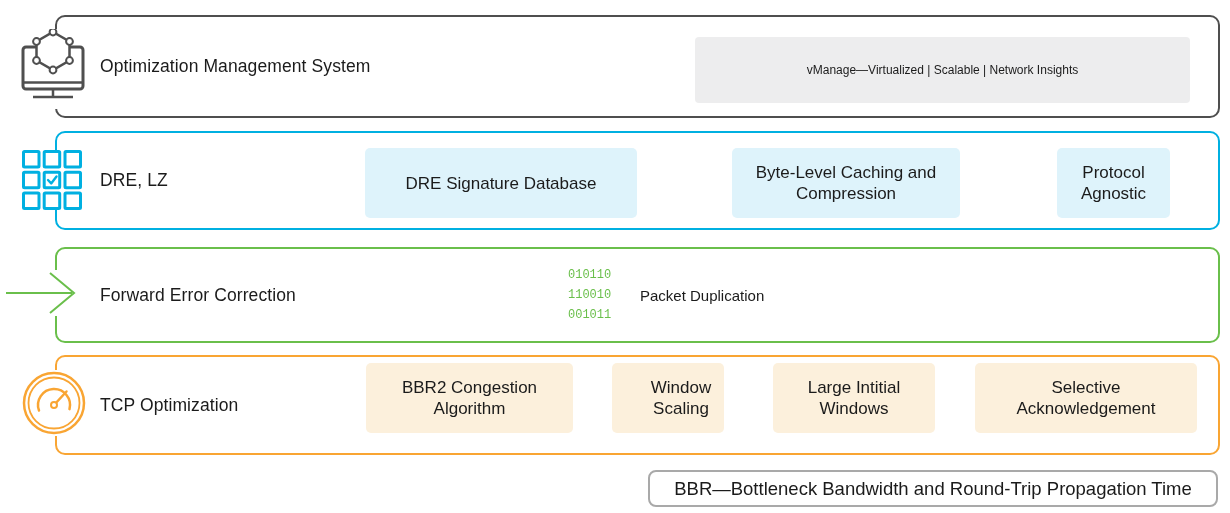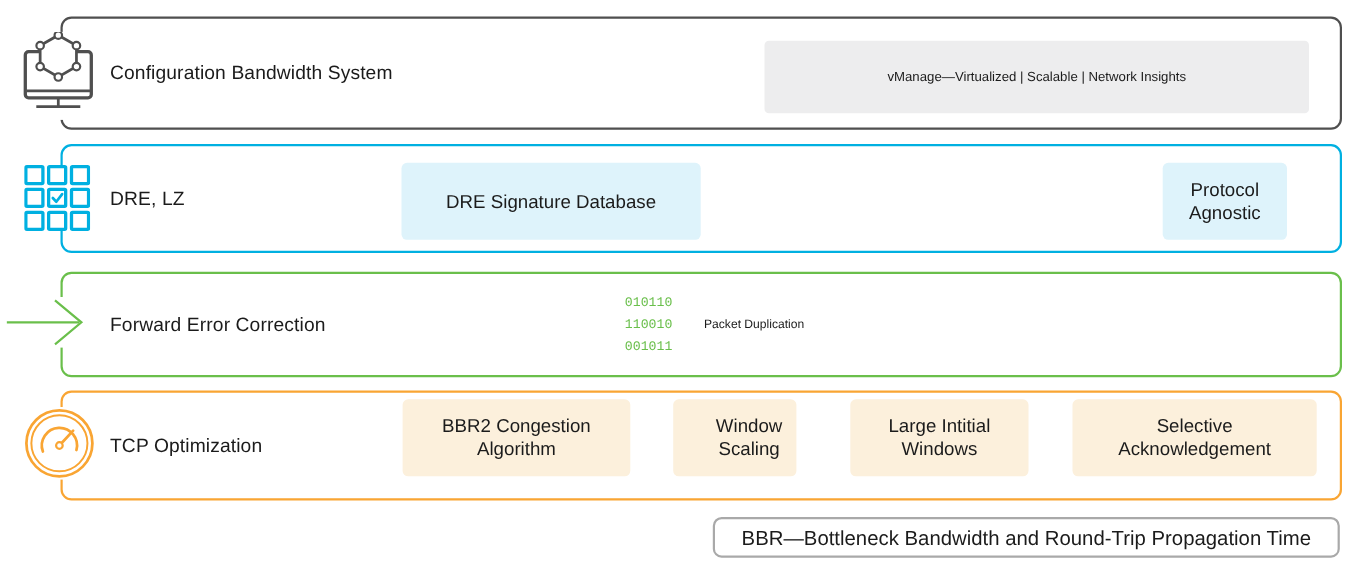--- a/index.html
+++ b/index.html
@@ -48,21 +48,21 @@
   .chip-tcp-4{left:975px;width:222px;}
 
   .binary{
     position:absolute;left:568px;top:247px;height:96px;
     display:flex;flex-direction:column;justify-content:center;
     font-family:"Liberation Mono", monospace;font-size:12px;line-height:20px;
     color:#6abf4b;letter-spacing:0px;
   }
   .packet-dup{
     position:absolute;left:640px;top:247px;height:96px;
-    display:flex;align-items:center;font-size:11px;white-space:nowrap;
+    display:flex;align-items:center;font-size:15px;white-space:nowrap;
   }
   .footnote{
     position:absolute;left:648px;top:470px;width:570px;height:37px;
     border:2px solid #a9a9a9;border-radius:8px;background:#ffffff;box-sizing:border-box;
     display:flex;align-items:center;justify-content:center;font-size:18.5px;white-space:nowrap;
   }
   svg{display:block;}
 </style>
 </head>
 <body>
@@ -78,21 +78,21 @@
       <line x1="13" y1="68" x2="53" y2="68" stroke="#4f4f4f" stroke-width="2.5"></line>
       <polygon points="33,3 49.5,12.5 49.5,31.5 33,41 16.5,31.5 16.5,12.5" fill="#ffffff" stroke="#4f4f4f" stroke-width="2.5"></polygon>
       <circle cx="33" cy="3" r="3.4" fill="#ffffff" stroke="#4f4f4f" stroke-width="2"></circle>
       <circle cx="49.5" cy="12.5" r="3.4" fill="#ffffff" stroke="#4f4f4f" stroke-width="2"></circle>
       <circle cx="49.5" cy="31.5" r="3.4" fill="#ffffff" stroke="#4f4f4f" stroke-width="2"></circle>
       <circle cx="33" cy="41" r="3.4" fill="#ffffff" stroke="#4f4f4f" stroke-width="2"></circle>
       <circle cx="16.5" cy="31.5" r="3.4" fill="#ffffff" stroke="#4f4f4f" stroke-width="2"></circle>
       <circle cx="16.5" cy="12.5" r="3.4" fill="#ffffff" stroke="#4f4f4f" stroke-width="2"></circle>
     </svg>
   </div>
-  <div class="rowlabel lbl-config">Configuration Bandwidth System</div>
+  <div class="rowlabel lbl-config">Optimization Management System</div>
   <div class="badge">vManage—Virtualized | Scalable | Network Insights</div>
 
   <div class="box box-dre"></div>
   <div class="icon icon-grid">
     <svg width="60" height="60" viewBox="0 0 60 60" fill="none">
       <g stroke="#00b0e1" stroke-width="3" fill="#ffffff">
         <rect x="1.5" y="1.5" width="15.5" height="15.5" rx="1"></rect>
         <rect x="22.2" y="1.5" width="15.5" height="15.5" rx="1"></rect>
         <rect x="43" y="1.5" width="15.5" height="15.5" rx="1"></rect>
         <rect x="1.5" y="22.2" width="15.5" height="15.5" rx="1"></rect>
@@ -100,20 +100,21 @@
         <rect x="43" y="22.2" width="15.5" height="15.5" rx="1"></rect>
         <rect x="1.5" y="43" width="15.5" height="15.5" rx="1"></rect>
         <rect x="22.2" y="43" width="15.5" height="15.5" rx="1"></rect>
         <rect x="43" y="43" width="15.5" height="15.5" rx="1"></rect>
       </g>
       <polyline points="26,30 29.2,33.4 34.5,26.5" stroke="#00b0e1" stroke-width="2.4" fill="none" stroke-linecap="round" stroke-linejoin="round"></polyline>
     </svg>
   </div>
   <div class="rowlabel lbl-dre">DRE, LZ</div>
   <div class="chip chip-blue chip-dre-1">DRE Signature Database</div>
+  <div class="chip chip-blue chip-dre-2">Byte-Level Caching and Compression</div>
   <div class="chip chip-blue chip-dre-3">Protocol Agnostic</div>
 
   <div class="box box-fec"></div>
   <div class="icon icon-arrow">
     <svg width="74" height="46" viewBox="0 0 74 46" fill="none">
       <line x1="0" y1="23" x2="66" y2="23" stroke="#6abf4b" stroke-width="2"></line>
       <polyline points="44,3 68,23 44,43" stroke="#6abf4b" stroke-width="2" fill="none"></polyline>
     </svg>
   </div>
   <div class="rowlabel lbl-fec">Forward Error Correction</div>

